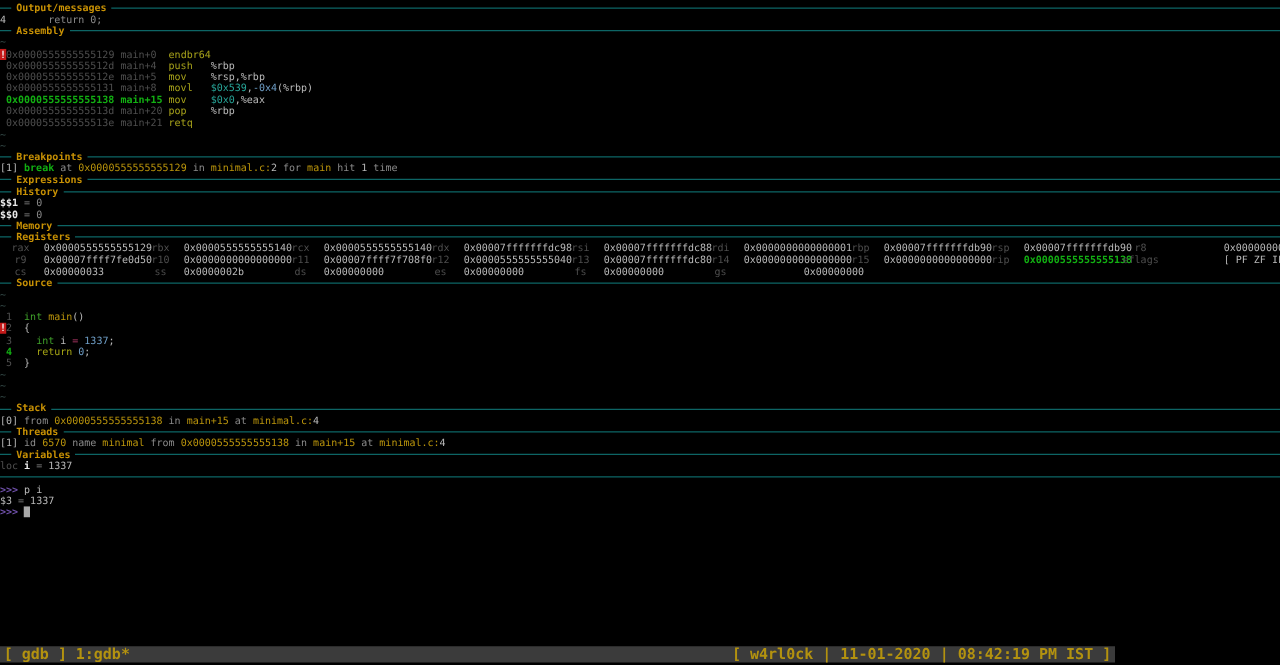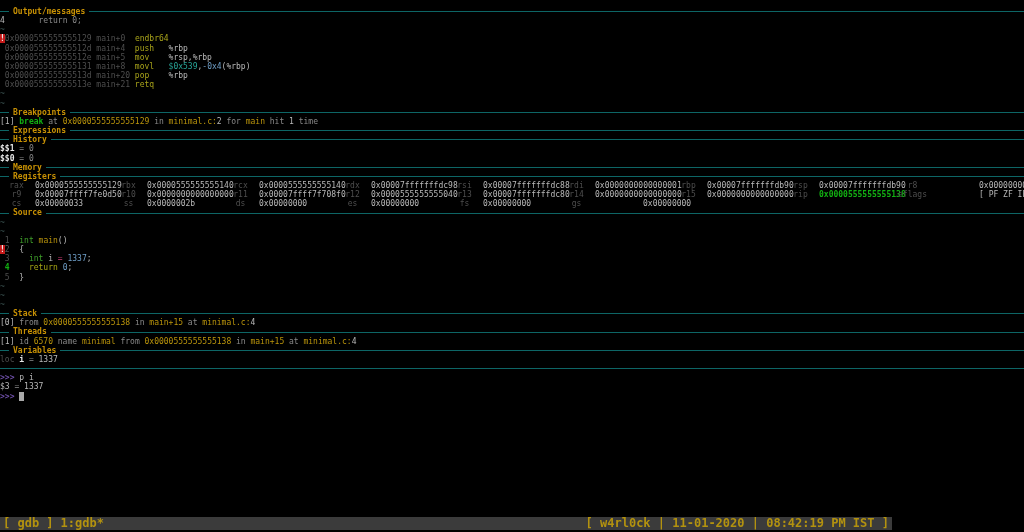--- a/index.html
+++ b/index.html
@@ -1,19 +1,19 @@
 <!DOCTYPE html>
 <html><head>
 <meta charset="utf-8">
 <style>
   html,body{margin:0;padding:0;background:#000;}
   body{width:1024px;height:532px;position:relative;overflow:hidden;}
   .screen{
     position:absolute;top:0;left:0;width:1024px;height:517px;
-    background:#000;padding-top:7px;box-sizing:border-box;
+    background:#000;padding-top:2px;box-sizing:border-box;
     font-family:"DejaVu Sans Mono",monospace;font-size:8px;line-height:9.16px;
     color:#b9b9b9;cursor:text;
   }
   .line{height:9.16px;white-space:pre;overflow:hidden;}
   .hline{display:flex;align-items:center;}
   .hseg{height:0;border-top:1px solid #0d6565;}
   .hseg.l{width:9px;flex:none;}
   .hseg.f{flex:1;}
   .hlabel{color:#c89104;font-weight:bold;padding:0 4px;flex:none;white-space:pre;}
   .regrow{display:flex;padding-left:2px;}
@@ -45,25 +45,27 @@
     padding:1px 3px;box-sizing:border-box;white-space:pre;
   }
   .sb-left{display:flex;gap:7px;}
 </style>
 </head>
 <body>
 
 <div class="screen">
     <div class="line hline"><span class="hseg l"></span><span class="hlabel">Output/messages</span><span class="hseg f"></span></div>
     <div class="line"><span class="light">4</span><span class="gray">       </span><span class="gray">return 0;</span></div>
+    <div class="line hline"><span class="hseg l"></span><span class="hlabel">Assembly</span><span class="hseg f"></span></div>
     <div class="line"><span class="tilde">~</span></div>
     <div class="line"><span class="marker">!</span><span class="dim">0x0000555555555129 </span><span class="dim">main+0  </span><span class="mnem">endbr64</span></div>
     <div class="line"><span class="dim"> 0x000055555555512d </span><span class="dim">main+4  </span><span class="mnem">push   </span><span class="light">%rbp</span></div>
     <div class="line"><span class="dim"> 0x000055555555512e </span><span class="dim">main+5  </span><span class="mnem">mov    </span><span class="light">%rsp,%rbp</span></div>
     <div class="line"><span class="dim"> 0x0000555555555131 </span><span class="dim">main+8  </span><span class="mnem">movl   </span><span class="cyan">$0x539</span><span class="light">,</span><span class="blue">-0x4</span><span class="light">(%rbp)</span></div>
+    <div class="line"><span class="green"> 0x0000555555555138 </span><span class="green">main+15 </span><span class="mnem">mov    </span><span class="cyan">$0x0</span><span class="light">,%eax</span></div>
     <div class="line"><span class="dim"> 0x000055555555513d </span><span class="dim">main+20 </span><span class="mnem">pop    </span><span class="light">%rbp</span></div>
     <div class="line"><span class="dim"> 0x000055555555513e </span><span class="dim">main+21 </span><span class="mnem">retq</span></div>
     <div class="line"><span class="tilde">~</span></div>
     <div class="line"><span class="tilde">~</span></div>
     <div class="line hline"><span class="hseg l"></span><span class="hlabel">Breakpoints</span><span class="hseg f"></span></div>
     <div class="line"><span class="light">[1] </span><span class="green">break</span><span class="gray"> at </span><span class="gold">0x0000555555555129</span><span class="gray"> in </span><span class="gold">minimal.c:</span><span class="light">2</span><span class="gray"> for </span><span class="gold">main</span><span class="gray"> hit </span><span class="light">1</span><span class="gray"> time</span></div>
     <div class="line hline"><span class="hseg l"></span><span class="hlabel">Expressions</span><span class="hseg f"></span></div>
     <div class="line hline"><span class="hseg l"></span><span class="hlabel">History</span><span class="hseg f"></span></div>
     <div class="line"><span class="white">$$1</span><span class="gray"> = </span><span class="gray">0</span></div>
     <div class="line"><span class="white">$$0</span><span class="gray"> = </span><span class="gray">0</span></div>

